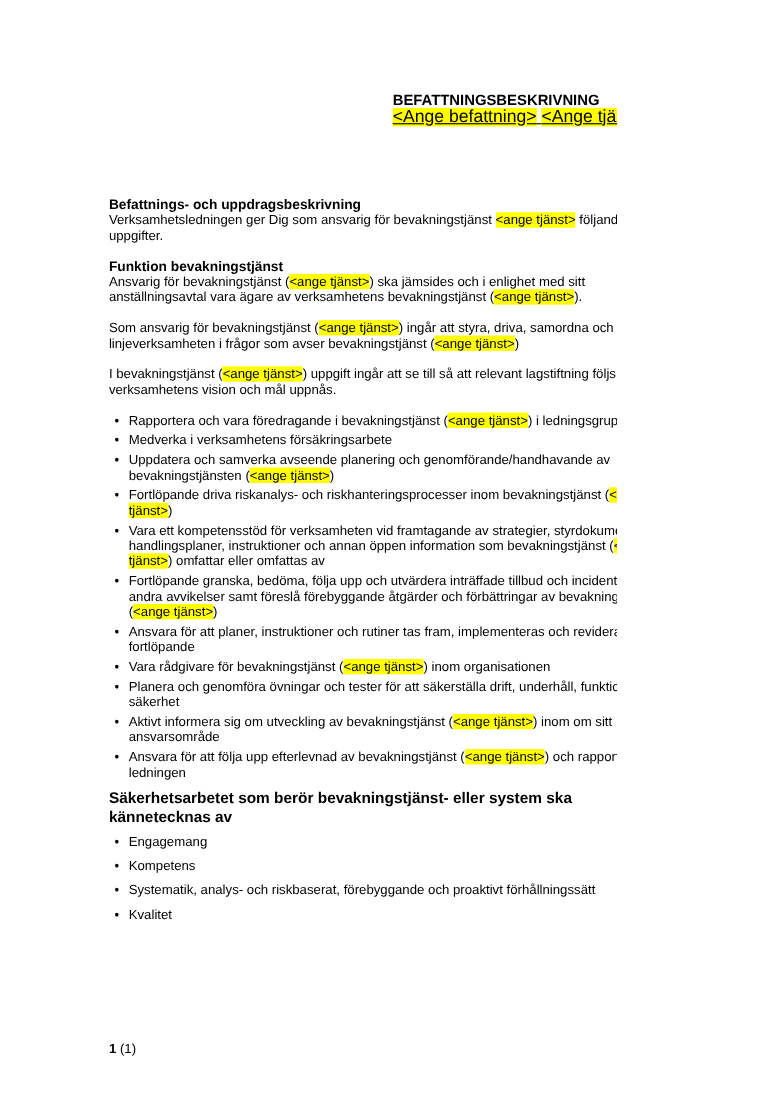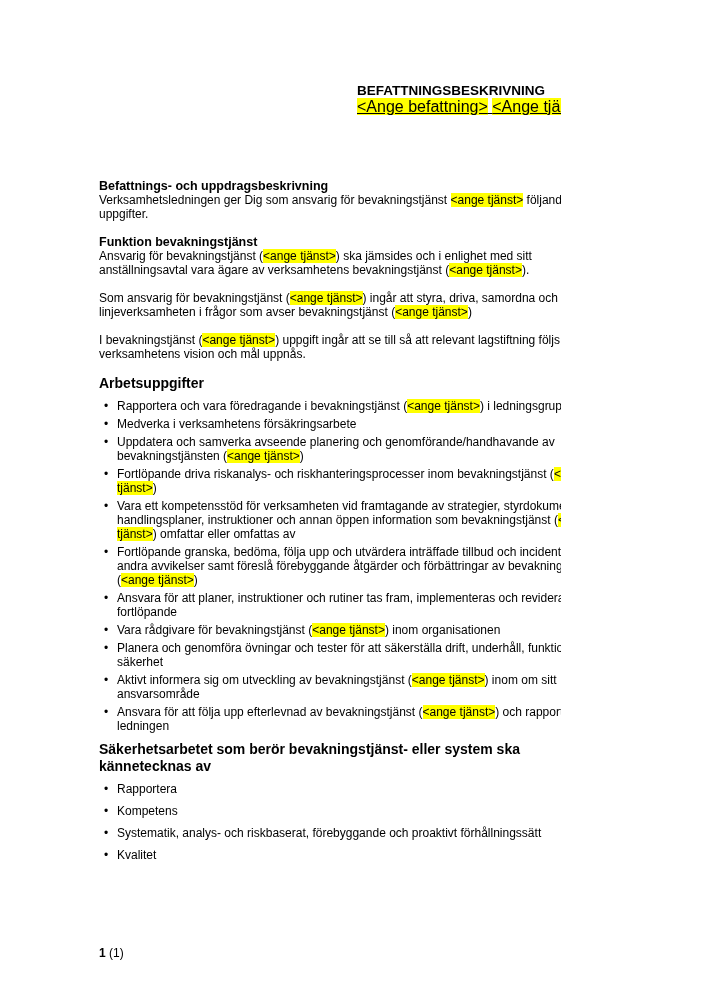--- a/index.html
+++ b/index.html
@@ -105,39 +105,38 @@
         <div class="heading small">Befattnings- och uppdragsbeskrivning</div>
         <p><span>Verksamhetsledningen ger Dig som ansvarig för bevakningstjänst </span><span class="hl">&lt;ange tjänst&gt;</span><span> följande uppgifter.</span></p>
       </section>
       <section>
         <div class="heading small">Funktion bevakningstjänst</div>
         <p><span>Ansvarig för bevakningstjänst (</span><span class="hl">&lt;ange tjänst&gt;</span><span>) ska jämsides och i enlighet med sitt anställningsavtal vara ägare av verksamhetens bevakningstjänst (</span><span class="hl">&lt;ange tjänst&gt;</span><span>).</span></p>
         <p><span>Som ansvarig för bevakningstjänst (</span><span class="hl">&lt;ange tjänst&gt;</span><span>) ingår att styra, driva, samordna och stödja linjeverksamheten i frågor som avser bevakningstjänst (</span><span class="hl">&lt;ange tjänst&gt;</span><span>)</span></p>
         <p><span>I bevakningstjänst (</span><span class="hl">&lt;ange tjänst&gt;</span><span>) uppgift ingår att se till så att relevant lagstiftning följs och att verksamhetens vision och mål uppnås.</span></p>
       </section>
       <section>
-        <div class="heading large">Arbetsuppgifter</div>
         <ul>
           <li><span>Rapportera och vara föredragande i bevakningstjänst (</span><span class="hl">&lt;ange tjänst&gt;</span><span>) i ledningsgrupper</span></li>
           <li><span>Medverka i verksamhetens försäkringsarbete</span></li>
           <li><span>Uppdatera och samverka avseende planering och genomförande/handhavande av bevakningstjänsten (</span><span class="hl">&lt;ange tjänst&gt;</span><span>)</span></li>
           <li><span>Fortlöpande driva riskanalys- och riskhanteringsprocesser inom bevakningstjänst (</span><span class="hl">&lt;ange tjänst&gt;</span><span>)</span></li>
           <li><span>Vara ett kompetensstöd för verksamheten vid framtagande av strategier, styrdokument, handlingsplaner, instruktioner och annan öppen information som bevakningstjänst (</span><span class="hl">&lt;ange</span><span> </span><span class="hl">tjänst&gt;</span><span>) omfattar eller omfattas av</span></li>
           <li><span>Fortlöpande granska, bedöma, följa upp och utvärdera inträffade tillbud och incidenter och andra avvikelser samt föreslå förebyggande åtgärder och förbättringar av bevakningstjänst (</span><span class="hl">&lt;ange tjänst&gt;</span><span>)</span></li>
           <li><span>Ansvara för att planer, instruktioner och rutiner tas fram, implementeras och revideras fortlöpande</span></li>
           <li><span>Vara rådgivare för bevakningstjänst (</span><span class="hl">&lt;ange tjänst&gt;</span><span>) inom organisationen</span></li>
           <li><span>Planera och genomföra övningar och tester för att säkerställa drift, underhåll, funktion och säkerhet</span></li>
           <li><span>Aktivt informera sig om utveckling av bevakningstjänst (</span><span class="hl">&lt;ange tjänst&gt;</span><span>) inom om sitt ansvarsområde</span></li>
           <li><span>Ansvara för att följa upp efterlevnad av bevakningstjänst (</span><span class="hl">&lt;ange tjänst&gt;</span><span>) och rapportera till ledningen</span></li>
         </ul>
       </section>
       <section>
         <div class="heading large">Säkerhetsarbetet som berör bevakningstjänst- eller system ska kännetecknas av</div>
         <ul class="loose">
-          <li><span>Rapportera</span></li>
+          <li><span>Engagemang</span></li>
           <li><span>Kompetens</span></li>
           <li><span>Systematik, analys- och riskbaserat, förebyggande och proaktivt förhållningssätt</span></li>
           <li><span>Kvalitet</span></li>
         </ul>
       </section>
     </div>
 
   <div class="doc-footer">
     <span><span class="bold">1</span><span> (1)</span></span>
   </div>

